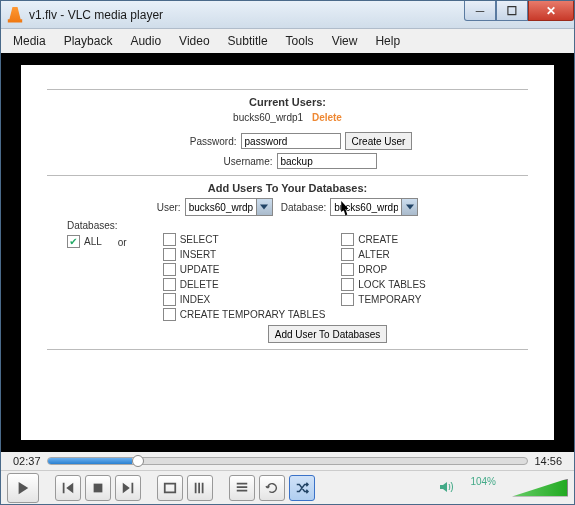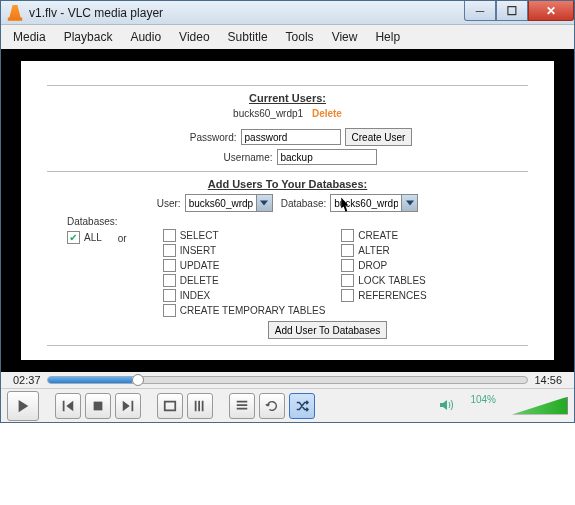--- a/index.html
+++ b/index.html
@@ -1,18 +1,18 @@
 <!DOCTYPE html>
 <html><head>
 <meta charset="utf-8">
 <style>
 * { box-sizing: border-box; margin: 0; padding: 0; }
 body { font-family: "Segoe UI", Tahoma, sans-serif; font-size: 11px; background: #fff; width: 575px; height: 505px; overflow: hidden; }
 
-.window { width: 575px; height: 423px; border: 1px solid #4a6a8a; display: flex; flex-direction: column; background: #f0f0f0; }
+.window { width: 575px; height: 505px; border: 1px solid #4a6a8a; display: flex; flex-direction: column; background: #f0f0f0; }
 
 .titlebar { height: 28px; background: linear-gradient(#e8f0f8, #d0ddea); display: flex; align-items: center; padding-left: 6px; border-bottom: 1px solid #b0bcca; }
 .titlebar .vlc-icon { width: 16px; height: 16px; margin-right: 6px; background: linear-gradient(#ff9933, #ee7711); clip-path: polygon(35% 0, 65% 0, 85% 80%, 95% 80%, 95% 100%, 5% 100%, 5% 80%, 15% 80%); }
 .titlebar .title { color: #1a1a1a; font-size: 12px; }
 .titlebar .winbtns { margin-left: auto; display: flex; height: 100%; }
 .winbtn { width: 32px; height: 20px; border: 1px solid #5a7aa0; border-top: none; margin-left: 0; display: flex; align-items: center; justify-content: center; font-size: 12px; font-weight: bold; color: #333; background: linear-gradient(#e8eef7,#c7d6e8); }
 .winbtn.min { border-radius: 0 0 0 3px; }
 .winbtn.close { width: 46px; background: linear-gradient(#e87a6a,#c83a2a); color: #fff; border-radius: 0 0 3px 0; border-color: #9a2a1a; }
 
 .menubar { height: 22px; background: #f0f0f0; display: flex; align-items: center; padding: 12px 4px; gap: 2px; }
@@ -21,21 +21,21 @@
 .video-area { flex: 1; background: #000; display: flex; align-items: center; justify-content: center; padding: 12px 20px; }
 .video-page { background: #fff; width: 100%; height: 100%; padding: 18px 26px 8px; overflow: hidden; color: #333; font-family: Verdana, sans-serif; font-size: 10px; }
 
 .row { display: flex; justify-content: center; align-items: center; gap: 4px; margin: 3px 0; }
 .row label { text-align: right; min-width: 74px; font-size: 10px; }
 .txt { border: 1px solid #888; height: 16px; padding: 0 3px; font-size: 10px; background: #fff; }
 .btn { border: 1px solid #888; background: #f0f0f0; height: 18px; padding: 0 6px; font-size: 10px; }
 
 hr { border: none; border-top: 1px solid #bbb; margin: 6px 0; }
 
-h4 { text-align: center; font-size: 11px; font-weight: bold; color: #333; margin: 4px 0; text-decoration: underline; }
+h4 { text-align: center; font-size: 11px; font-weight: bold; color: #333; margin: 4px 0; }
 .current-user { text-align: center; font-size: 10px; }
 .delete { color: #ee8833; font-weight: bold; margin-left: 6px; }
 
 .drop { border: 1px solid #888; height: 18px; display: inline-flex; align-items: center; }
 .drop input { border: none; height: 16px; width: 70px; padding: 0 3px; font-size: 10px; }
 .drop .arrow { width: 16px; height: 16px; background: linear-gradient(#cde,#abc); border-left: 1px solid #888; display: flex; align-items: center; justify-content: center; color: #246; }
 .drop .arrow svg { width: 8px; height: 6px; }
 
 .priv { margin-top: 4px; font-size: 10px; }
 .priv-grid { display: flex; gap: 16px; margin-top: 2px; }
@@ -188,21 +188,21 @@
               <div class="chk-row">
                 <span class="chk"></span>
                 <span>DROP</span>
               </div>
               <div class="chk-row">
                 <span class="chk"></span>
                 <span>LOCK TABLES</span>
               </div>
               <div class="chk-row">
                 <span class="chk"></span>
-                <span>REFERENCES</span>
+                <span>TEMPORARY</span>
               </div>
             </div>
         </div>
         <div style="text-align:center;margin-top:4px;margin-left:60px">
           <button class="btn">Add User To Databases</button>
         </div>
       </div>
       <hr>
     </div>
   </div>

